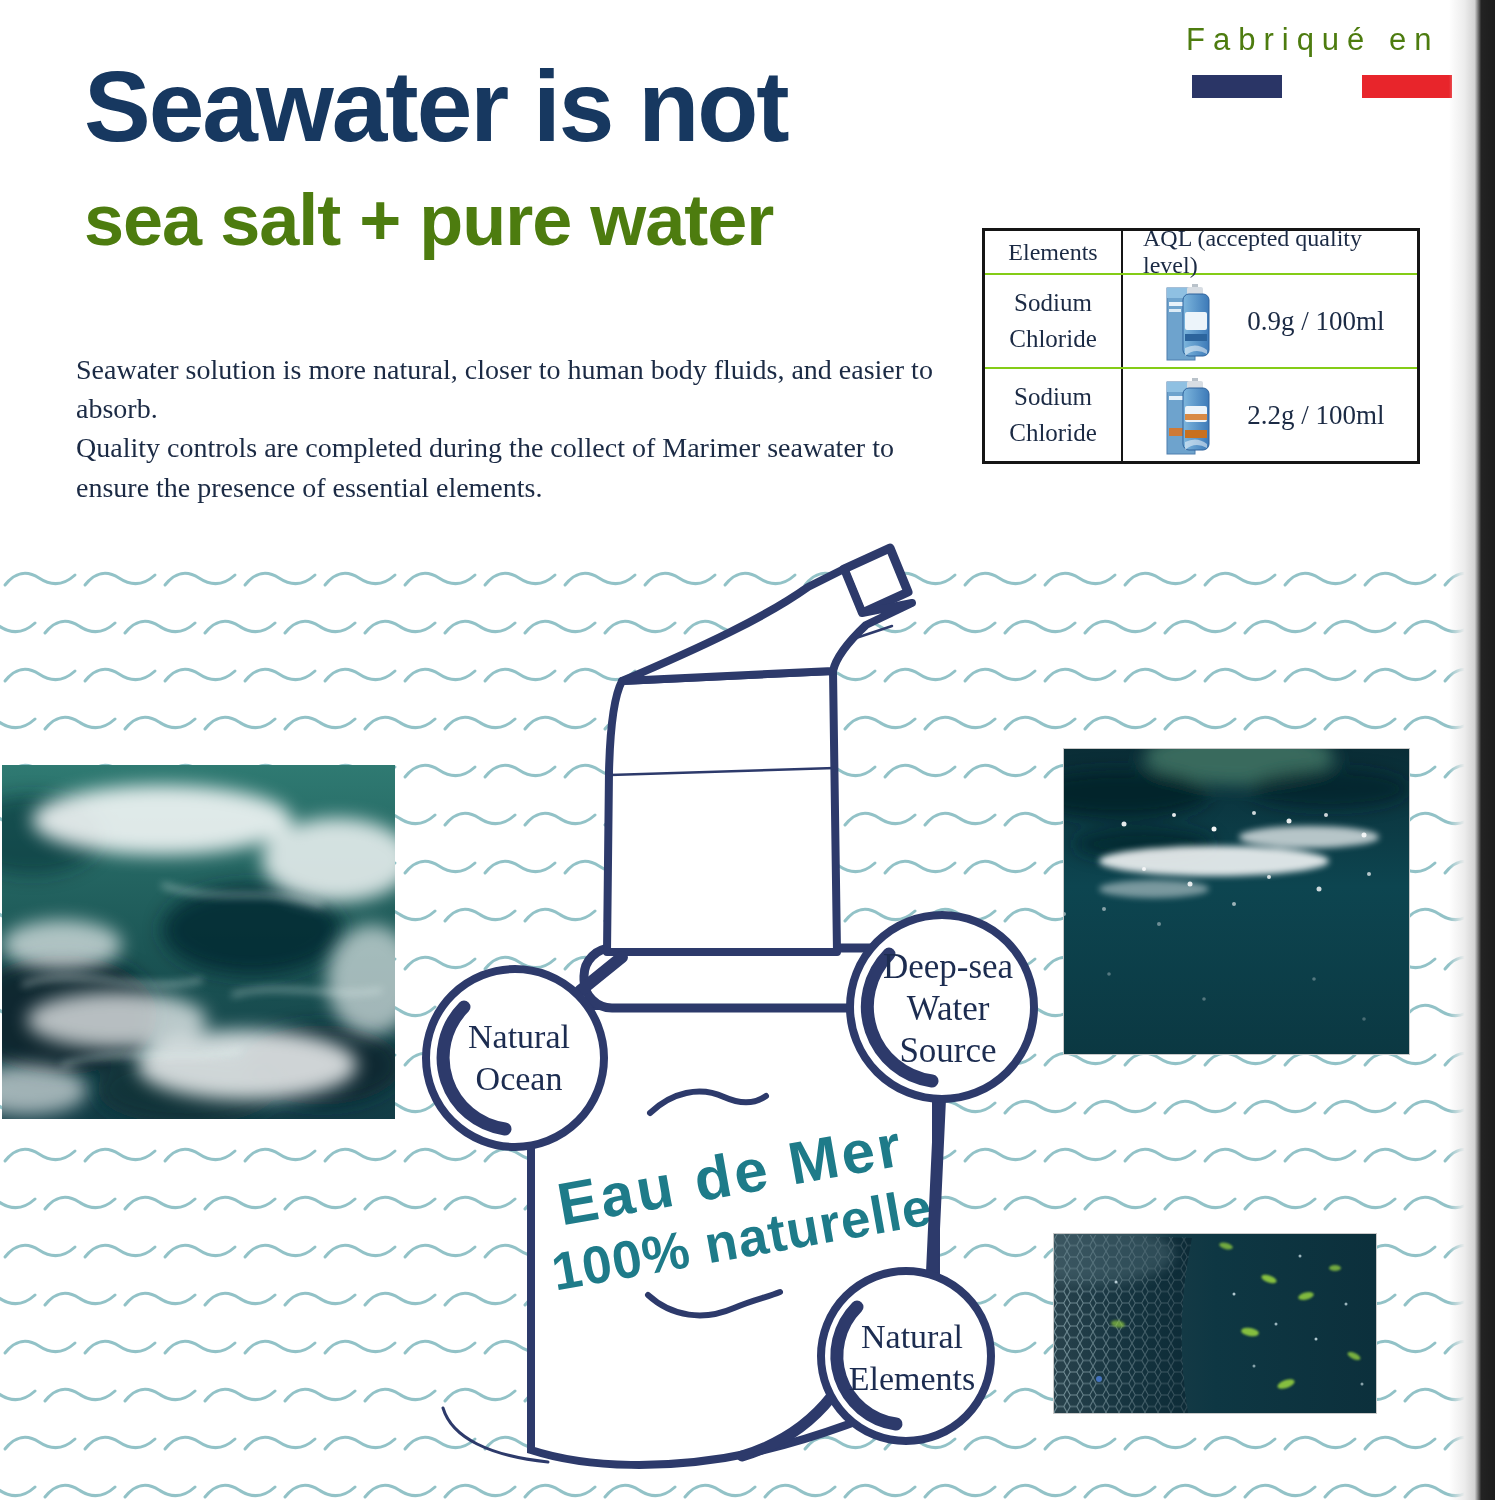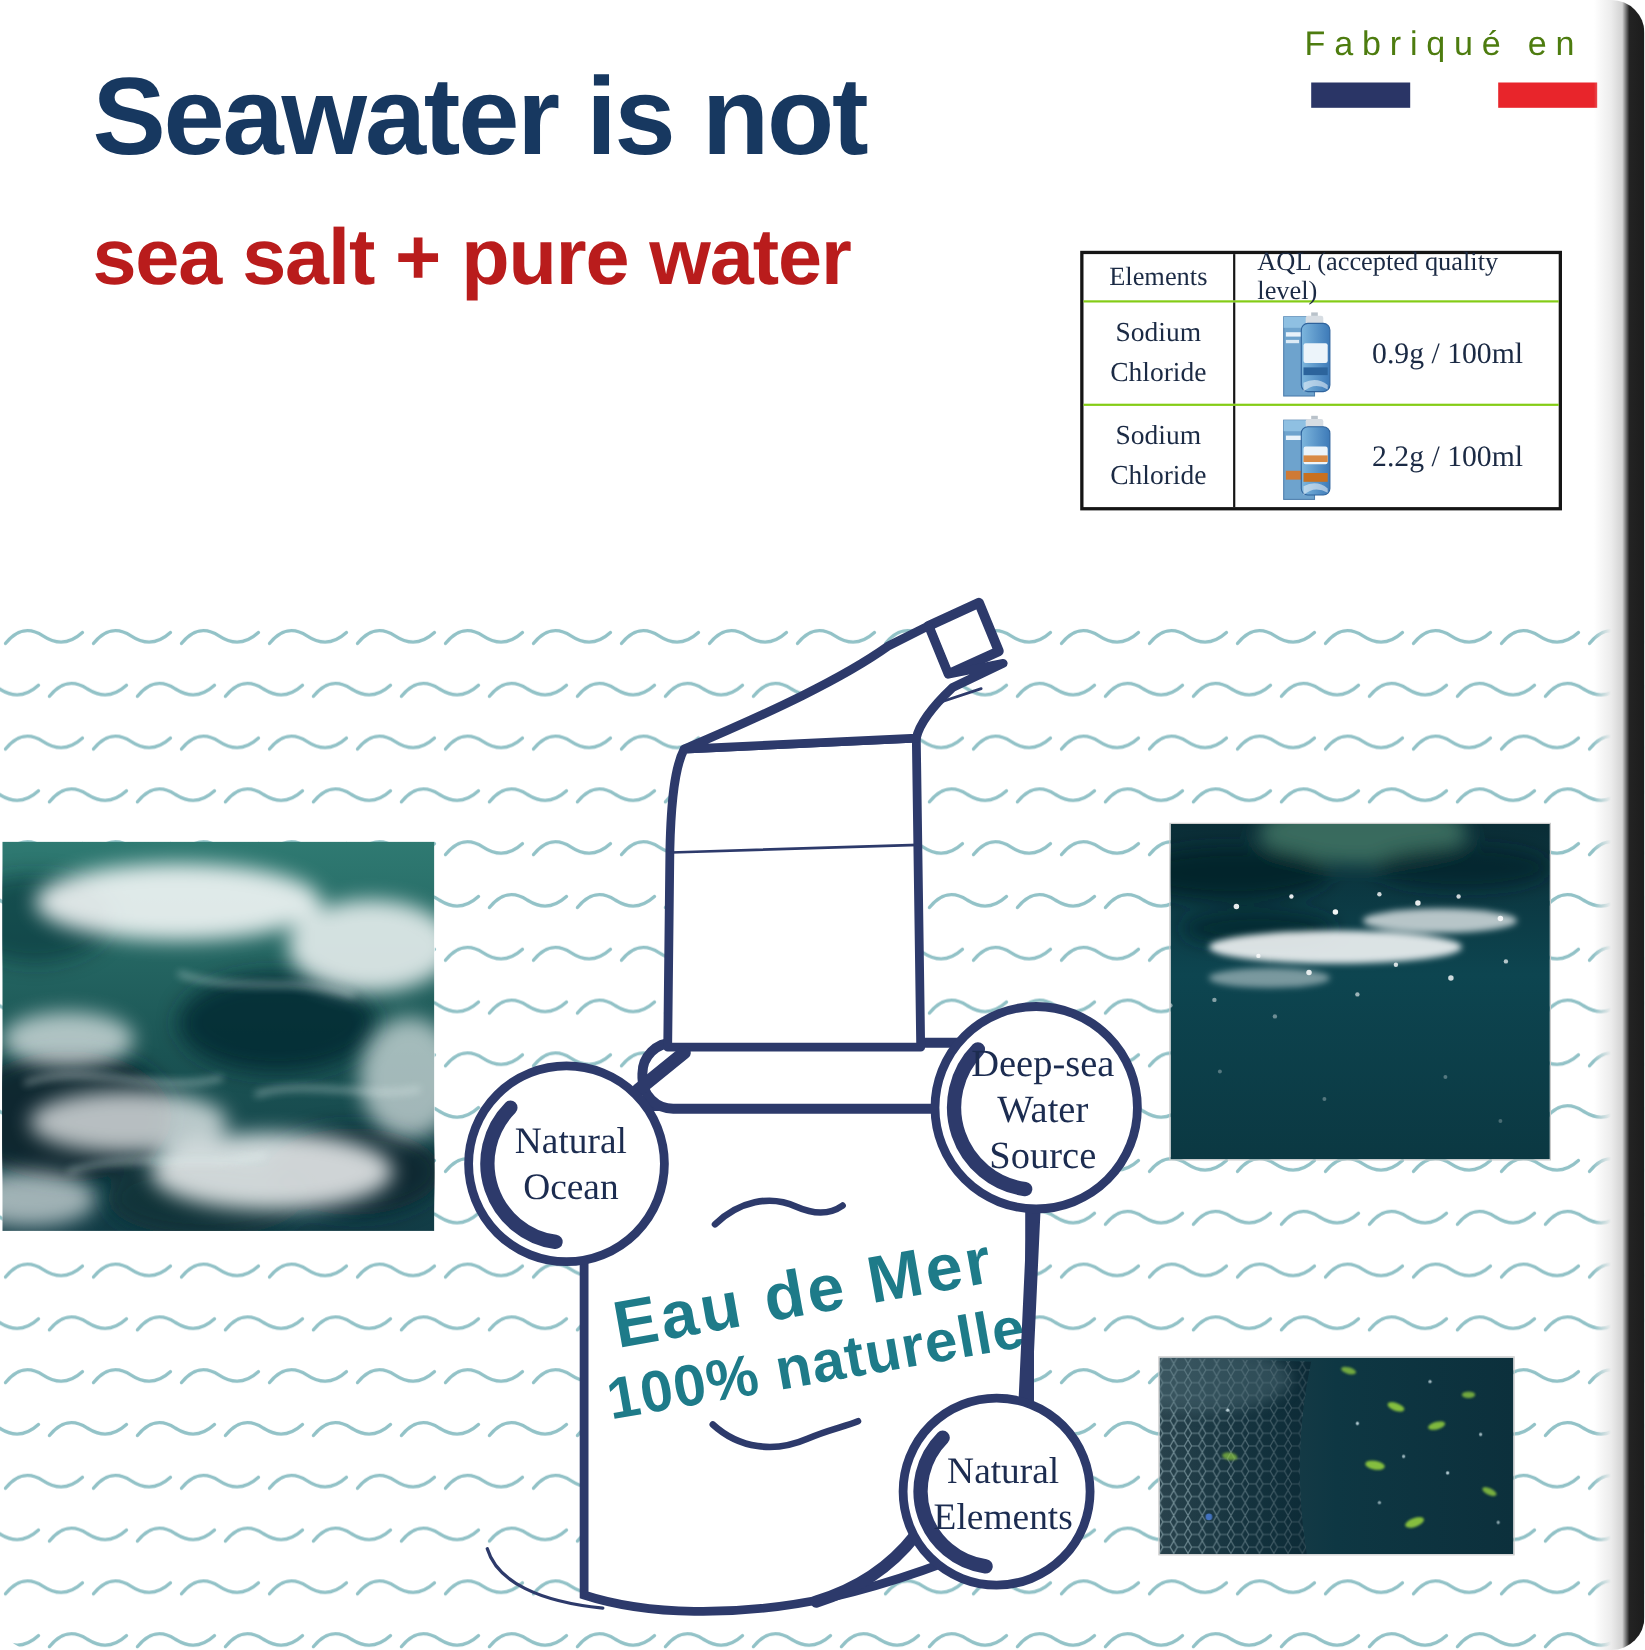--- a/index.html
+++ b/index.html
@@ -1,24 +1,24 @@
 <!DOCTYPE html>
 <html><head>
 <meta charset="utf-8">
 <style>
   html,body{margin:0;padding:0;background:#ffffff;}
   .page{position:relative;width:1495px;height:1500px;background:#ffffff;overflow:hidden;
-        font-family:"Liberation Sans",sans-serif;border-radius:30px;}
+        font-family:"Liberation Sans",sans-serif;}
   .abs{position:absolute;}
 
   
   .title1{left:84px;top:56px;font-size:100px;font-weight:bold;letter-spacing:-2px;
           color:#173860;line-height:1.0;}
-  .title2{left:84px;top:198px;font-size:72px;font-weight:bold;letter-spacing:-1px;
-          color:#b91c1c;line-height:1.0;}
+  .title2{left:84px;top:184px;font-size:72px;font-weight:bold;letter-spacing:-1px;
+          color:#4d7c0f;line-height:1.0;}
   .intro{left:76px;top:350px;width:880px;font-family:"Liberation Serif",serif;
          font-size:28px;line-height:1.4;color:#1b2a44;}
   .intro p{margin:0;}
 
   .madein-label{left:1186px;top:22px;width:272px;text-align:left;font-size:31px;
                 letter-spacing:8px;color:#4d7c0f;}
   .flagrow{left:1186px;top:75px;width:272px;height:23px;}
   .flag-blue{position:absolute;left:6px;top:0;width:90px;height:23px;background:#2a3566;}
   .flag-red{position:absolute;right:6px;top:0;width:90px;height:23px;background:#e8252b;}
 
@@ -64,20 +64,24 @@
         <path class="wvp" d="M45,73 c10,-13 22,-15 34,-7 c12,8 24,8 36,-3"></path>
         <path class="wvp" d="M-35,73 c10,-13 22,-15 34,-7 c12,8 24,8 36,-3"></path>
       </pattern>
     </defs>
     <rect x="0" y="0" width="1495" height="940" fill="url(#wv)"></rect>
   </svg>
 
   <div class="abs title1">Seawater is not</div>
   <div class="abs title2">sea salt + pure water</div>
 
+  <div class="abs intro">
+    <p>Seawater solution is more natural, closer to human body fluids, and easier to absorb.</p>
+    <p>Quality controls are completed during the collect of Marimer seawater to ensure the presence of essential elements.</p>
+  </div>
 
   <div class="abs madein-label">Fabriqué en</div>
   <div class="abs flagrow">
     <div class="flag-blue"></div>
     <div class="flag-red"></div>
   </div>
 
   <div class="abs aql-table">
     <div class="t-row t-head first">
       <div class="t-c1">Elements</div>

